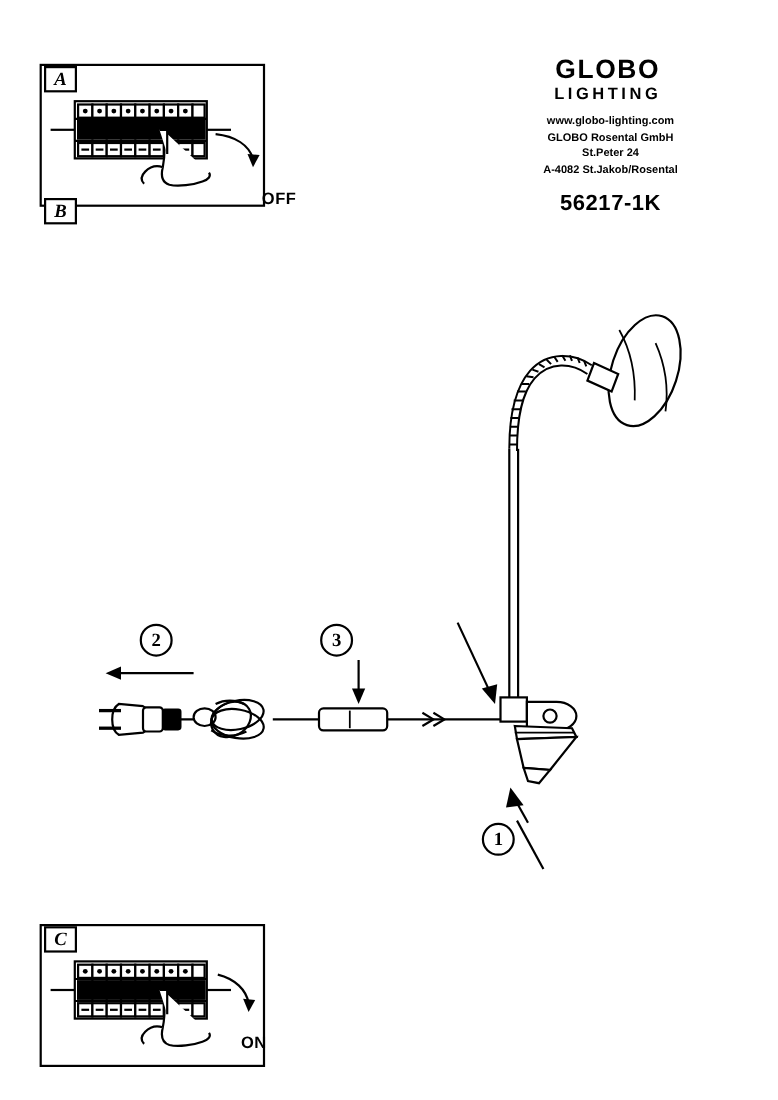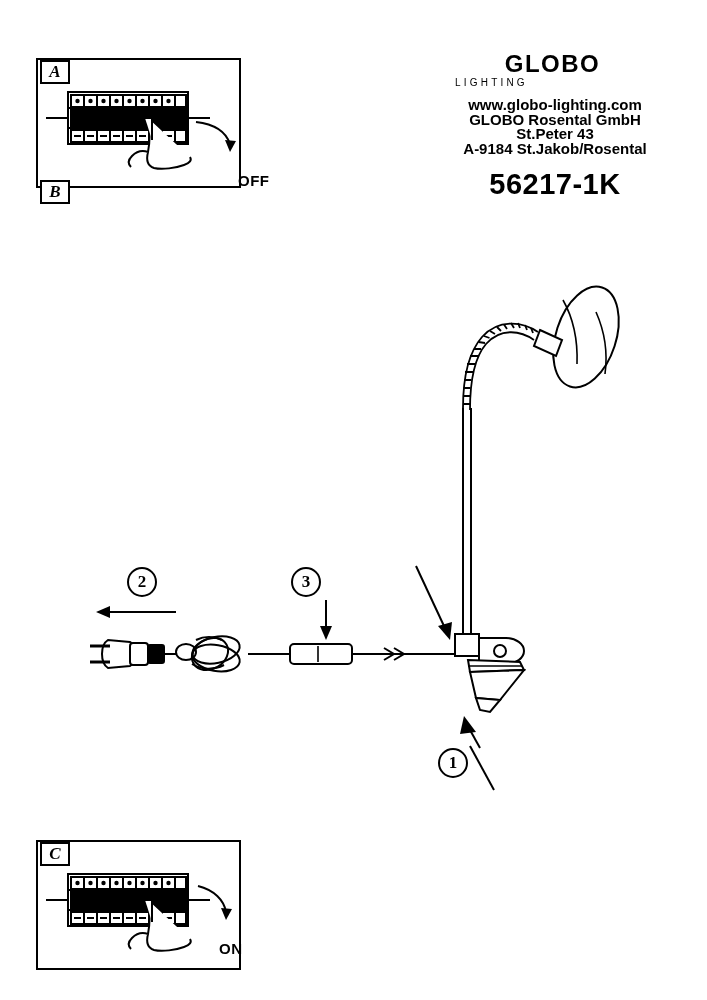--- a/index.html
+++ b/index.html
@@ -33,37 +33,38 @@
   }
   .brand-name {
     font-size: 24px;
     font-weight: bold;
     letter-spacing: 1.5px;
     line-height: 1;
     text-align: center;
     width: 195px;
   }
   .brand-sub {
-    font-size: 10px;
-    font-weight: normal;
+    font-size: 15px;
+    font-weight: bold;
     letter-spacing: 3.2px;
     margin-top: 1px;
+    text-align: center;
     width: 195px;
   }
   .brand-lines {
     margin-top: 10px;
-    font-size: 15px;
+    font-size: 10px;
     font-weight: bold;
     line-height: 14.5px;
     text-align: center;
     width: 200px;
   }
   .brand-code {
     margin-top: 12px;
-    font-size: 29px;
+    font-size: 20px;
     font-weight: bold;
     letter-spacing: 0.5px;
     text-align: center;
     width: 200px;
   }
 
   
   .panel {
     position: absolute;
     border: 2px solid #000;
@@ -131,22 +132,22 @@
 <body>
 
 <div class="page">
 
   <div class="brand">
     <div class="brand-name">GLOBO</div>
     <div class="brand-sub">LIGHTING</div>
     <div class="brand-lines">
       <div>www.globo-lighting.com</div>
       <div>GLOBO Rosental GmbH</div>
-      <div>St.Peter 43</div>
-      <div>A-9184 St.Jakob/Rosental</div>
+      <div>St.Peter 24</div>
+      <div>A-4082 St.Jakob/Rosental</div>
     </div>
     <div class="brand-code">56217-1K</div>
   </div>
 
   <div class="panel" id="panel-ab"></div>
   <div class="tag" id="tag-a">A</div>
   <div class="tag" id="tag-b">B</div>
   <div class="state-label" id="label-off">OFF</div>
 
   <div class="panel" id="panel-c"></div>

